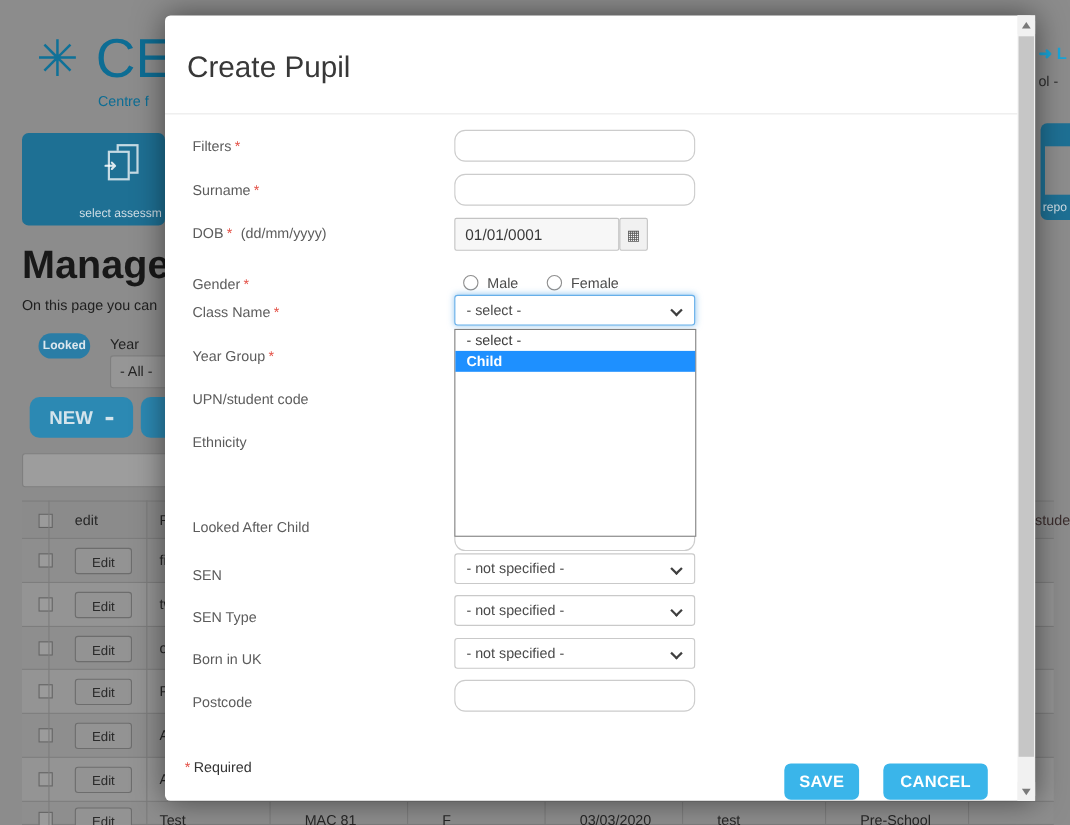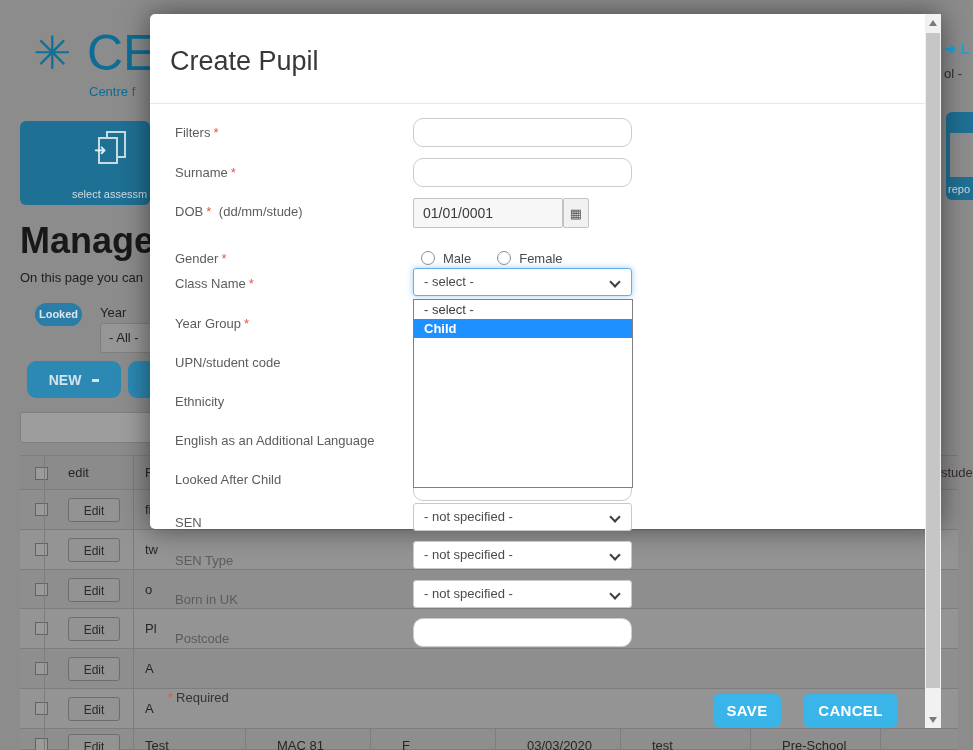--- a/index.html
+++ b/index.html
@@ -9,32 +9,32 @@
 
   .abs{position:absolute;}
 
   
   .bg-txt{position:absolute;white-space:nowrap;}
   .tile{position:absolute;background:#1e7094;border-radius:6px;}
   .tile-label{position:absolute;color:#cfdde5;font-size:11px;white-space:nowrap;}
   .badge{position:absolute;background:#2a7da6;color:#dbe7ee;font-size:11px;font-weight:bold;
          border-radius:12px;text-align:center;line-height:23px;}
   .bg-btn{position:absolute;background:#2c89b3;border-radius:9px;color:#d4e4ec;
-          font-weight:bold;font-size:14px;text-align:center;border:none;}
+          font-weight:bold;font-size:17px;text-align:center;border:none;}
   .bg-input{position:absolute;background:#9d9d9d;border:1px solid #7f7f7f;border-radius:3px;}
   .tbl-row{position:absolute;left:20px;width:938px;border-bottom:1px solid #7d7d7d;}
   .row-even{background:#949494;} .row-odd{background:#8e8e8e;}
   .chk{position:absolute;width:13px;height:13px;border:1px solid #636363;background:#9b9b9b;}
   .edit-btn{position:absolute;width:52px;height:24px;background:#939393;border:1px solid #6d6d6d;
             border-radius:3px;color:#2a2a2a;font-size:12px;text-align:center;line-height:22px;}
   .cell-txt{position:absolute;font-size:13px;color:#262626;white-space:nowrap;}
   .vline{position:absolute;width:1px;background:#7d7d7d;top:455px;height:295px;}
 
   
-  #modal{position:absolute;left:150px;top:14px;width:791px;height:515px;background:#fff;
+  #modal{position:absolute;left:150px;top:14px;width:791px;height:714px;background:#fff;
          border-radius:5px;box-shadow:0 0 28px rgba(0,0,0,.5);z-index:10;}
   .m-title{position:absolute;left:20px;top:32px;font-size:27px;color:#383838;font-weight:500;}
   .m-div{position:absolute;left:0;top:89px;width:775px;height:1px;background:#e8e8e8;}
   .lbl{position:absolute;left:25px;font-size:13px;color:#5c5c5c;white-space:nowrap;}
   .req{color:#e4544a;margin-left:3px;font-size:13px;}
   .inp{position:absolute;left:263px;width:219px;height:29px;border:1px solid #ccc;
        border-radius:10px;background:#fff;}
   .sel{position:absolute;left:263px;width:219px;height:28px;border:1px solid #c9c9c9;
        border-radius:3px;background:#fff;font-size:13px;color:#4a4a4a;line-height:26px;
        padding-left:10px;cursor:pointer;}
@@ -176,21 +176,21 @@
     </div>
     <input class="inp" style="top: 104px;" value="">
 
     <div class="lbl" style="top:151px;">
       <span>Surname</span><span class="req">*</span>
     </div>
     <input class="inp" style="top: 144px;" value="">
 
     <div class="lbl" style="top:190px;">
       <span>DOB</span><span class="req">*</span>
-      <span style="margin-left:4px;">(dd/mm/stude)</span>
+      <span style="margin-left:4px;">(dd/mm/yyyy)</span>
     </div>
     <div class="abs" style="left:263px;top:184px;width:150px;height:30px;border:1px solid #c3c3c3;
          background:#f7f7f7;border-radius:2px;font-size:14px;color:#3a3a3a;line-height:28px;padding-left:9px;">01/01/0001</div>
     <button class="abs" style="left:413px;top:184px;width:26px;height:30px;border:1px solid #c3c3c3;
             background:#f1f1f1;border-radius:2px;padding:0;cursor:pointer;">
       <span style="font-size:13px;color:#5a5a5a;">▦</span>
     </button>
 
     <div class="lbl" style="top:237px;">
       <span>Gender</span><span class="req">*</span>
@@ -205,21 +205,20 @@
     <div class="sel" style="top:254px;border:1px solid #66afe9;box-shadow:0 0 6px rgba(102,175,233,.65);">
       <span>- select -</span>
       <span class="chev"></span>
     </div>
 
     <div class="lbl" style="top:302px;">
       <span>Year Group</span><span class="req">*</span>
     </div>
     <div class="lbl" style="top:341px;">UPN/student code</div>
     <div class="lbl" style="top:380px;">Ethnicity</div>
-    <div class="lbl" style="top:419px;">English as an Additional Language</div>
     <div class="lbl" style="top:458px;">Looked After Child</div>
 
     <div class="inp" style="top:458px;"></div>
 
     <div id="dropdown">
       <div class="dd-item">- select -</div>
       <div class="dd-item hl" id="dd-hl" style="background: rgb(30, 144, 255);">Child</div>
     </div>
 
     <div class="lbl" style="top:501px;">SEN</div>

